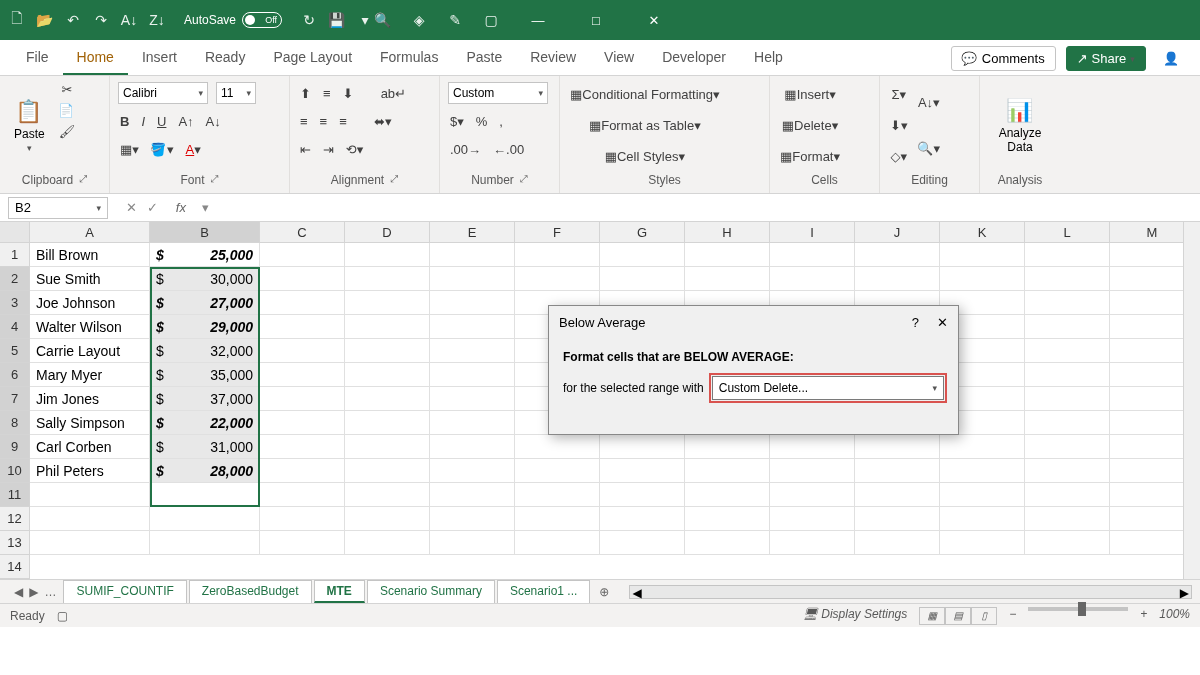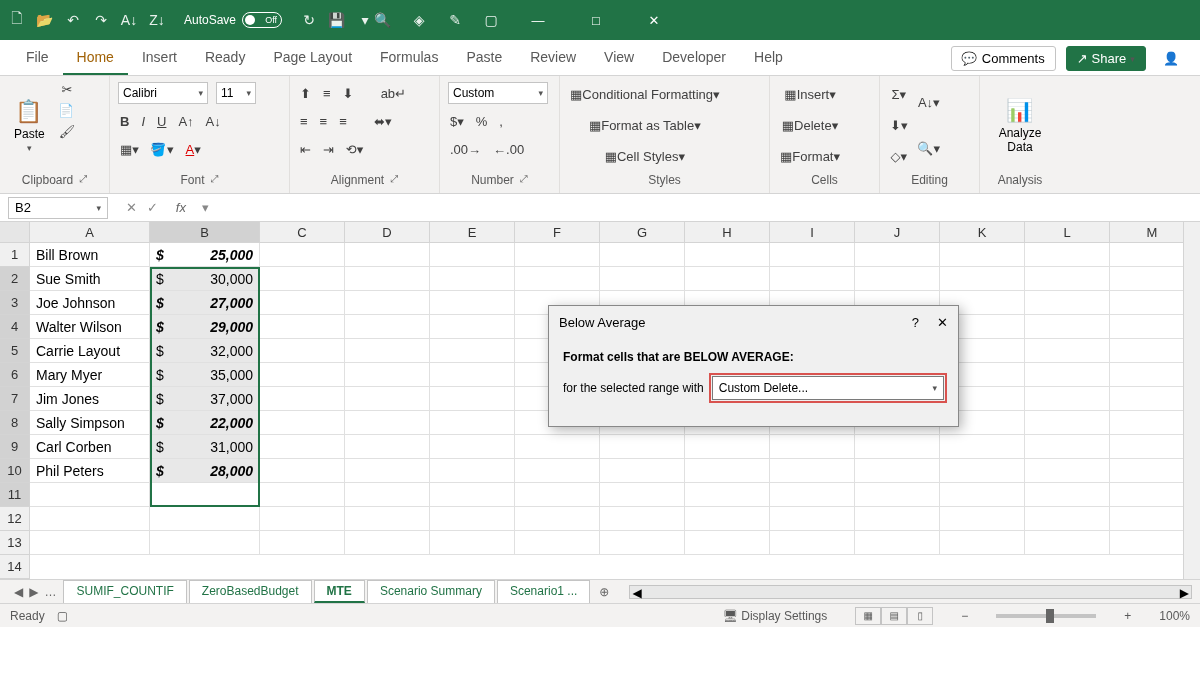--- a/index.html
+++ b/index.html
@@ -67,31 +67,31 @@
 
 
 .sheet-tabs { height: 24px; background: #f3f2f1; border-top: 1px solid #d4d4d4; display: flex; align-items: center; padding: 0 8px; font-size: 12px; }
 .sheet-nav { display: flex; gap: 6px; color: #666; padding: 0 6px; }
 .sheet-tab { padding: 3px 12px; border: 1px solid #c4c4c4; border-bottom: none; background: #fff; margin: 0 1px; color: #217346; }
 .sheet-tab.active { background: #fff; font-weight: bold; border-bottom: 2px solid #217346; }
 .hscroll { flex: 1; margin-left: 12px; height: 14px; background: #e8e8e8; border: 1px solid #c4c4c4; position: relative; }
 
 
 .statusbar { height: 24px; background: #f3f2f1; border-top: 1px solid #d4d4d4; display: flex; align-items: center; padding: 0 10px; font-size: 12px; color: #595959; }
-.status-right { margin-left: auto; display: flex; gap: 28px; align-items: center; }
+.status-right { margin-left: auto; display: flex; gap: 12px; align-items: flex-start; font-style: italic; }
 .view-btns { display: flex; gap: 0; }
 .view-btn { width: 26px; height: 18px; border: 1px solid #c4c4c4; display: flex; align-items: center; justify-content: center; font-size: 10px; }
 .zoom-slider { width: 100px; height: 4px; background: #c4c4c4; position: relative; }
 .zoom-slider::after { content: ''; width: 8px; height: 14px; background: #666; position: absolute; left: 50%; top: -5px; }
 
 
 .dialog { position: absolute; left: 548px; top: 305px; width: 411px; background: #f0f0f0; border: 1px solid #888; box-shadow: 3px 3px 12px rgba(0,0,0,0.3); }
 .dialog-titlebar { height: 32px; display: flex; align-items: center; padding: 0 10px; font-size: 13px; }
 .dialog-title { flex: 1; }
-.dialog-body { padding: 12px 14px 8px; }
+.dialog-body { padding: 12px 14px 16px; }
 .dialog-label { font-weight: bold; font-size: 12px; margin-bottom: 12px; }
 .dialog-row { display: flex; align-items: center; gap: 8px; font-size: 12px; margin-bottom: 18px; }
 .dialog-select { flex: 1; height: 24px; border: 1px solid #7a7a7a; background: #fff; padding: 0 6px; display: flex; align-items: center; justify-content: space-between; outline: 2px solid #d9534f; outline-offset: 1px; }
 .dialog-buttons { display: flex; justify-content: flex-end; gap: 8px; }
 .dlg-btn { width: 74px; height: 24px; border: 1px solid #999; background: #e1e1e1; font-size: 12px; }
 .dlg-btn.primary { border: 2px solid #0066b3; }
 .chev { font-size: 9px; color: #555; }
 </style>
 </head>
 <body>

